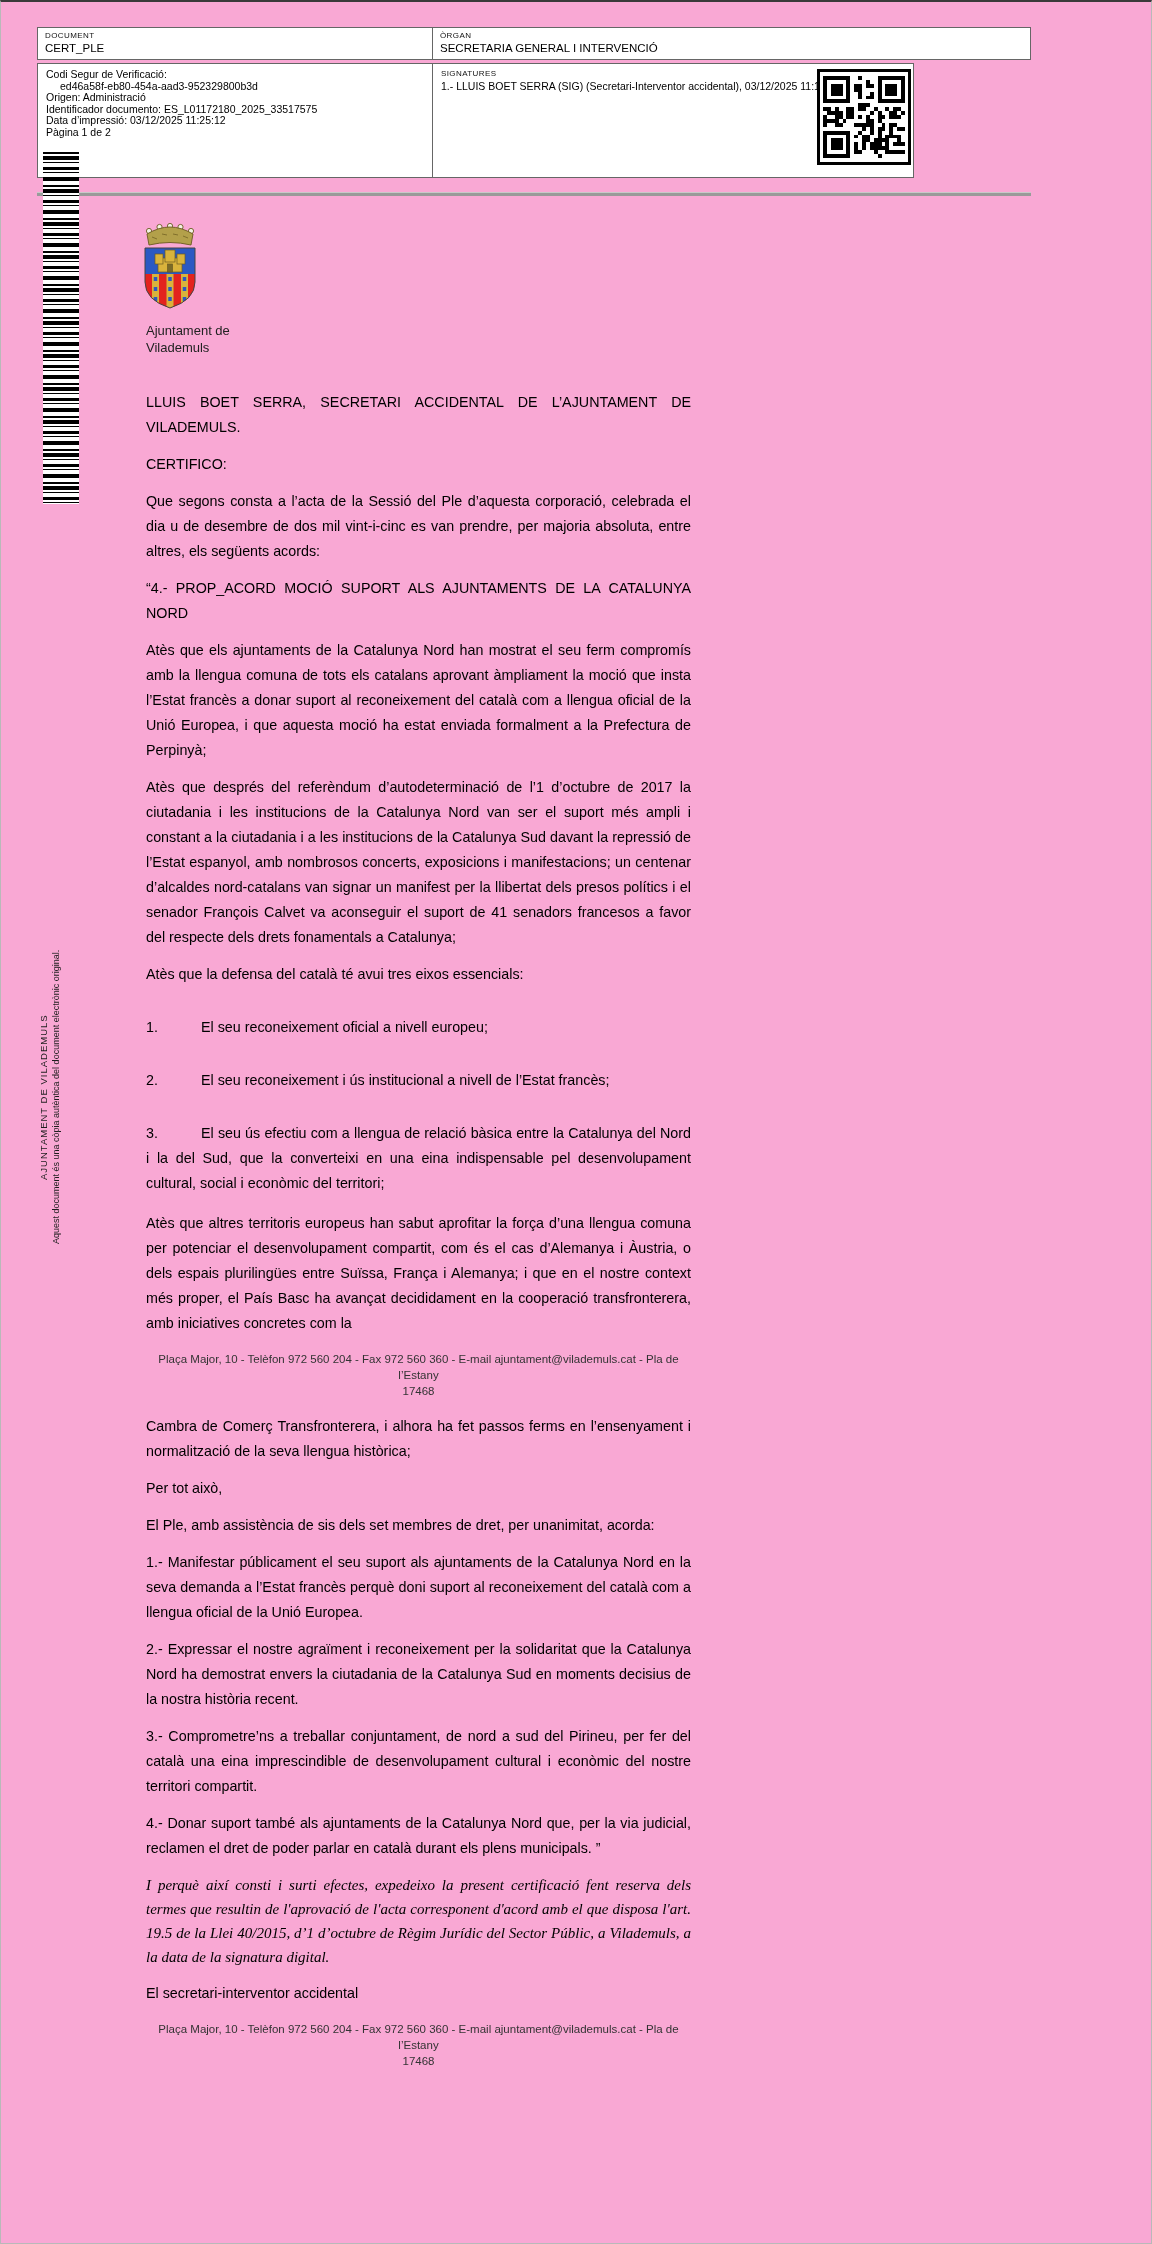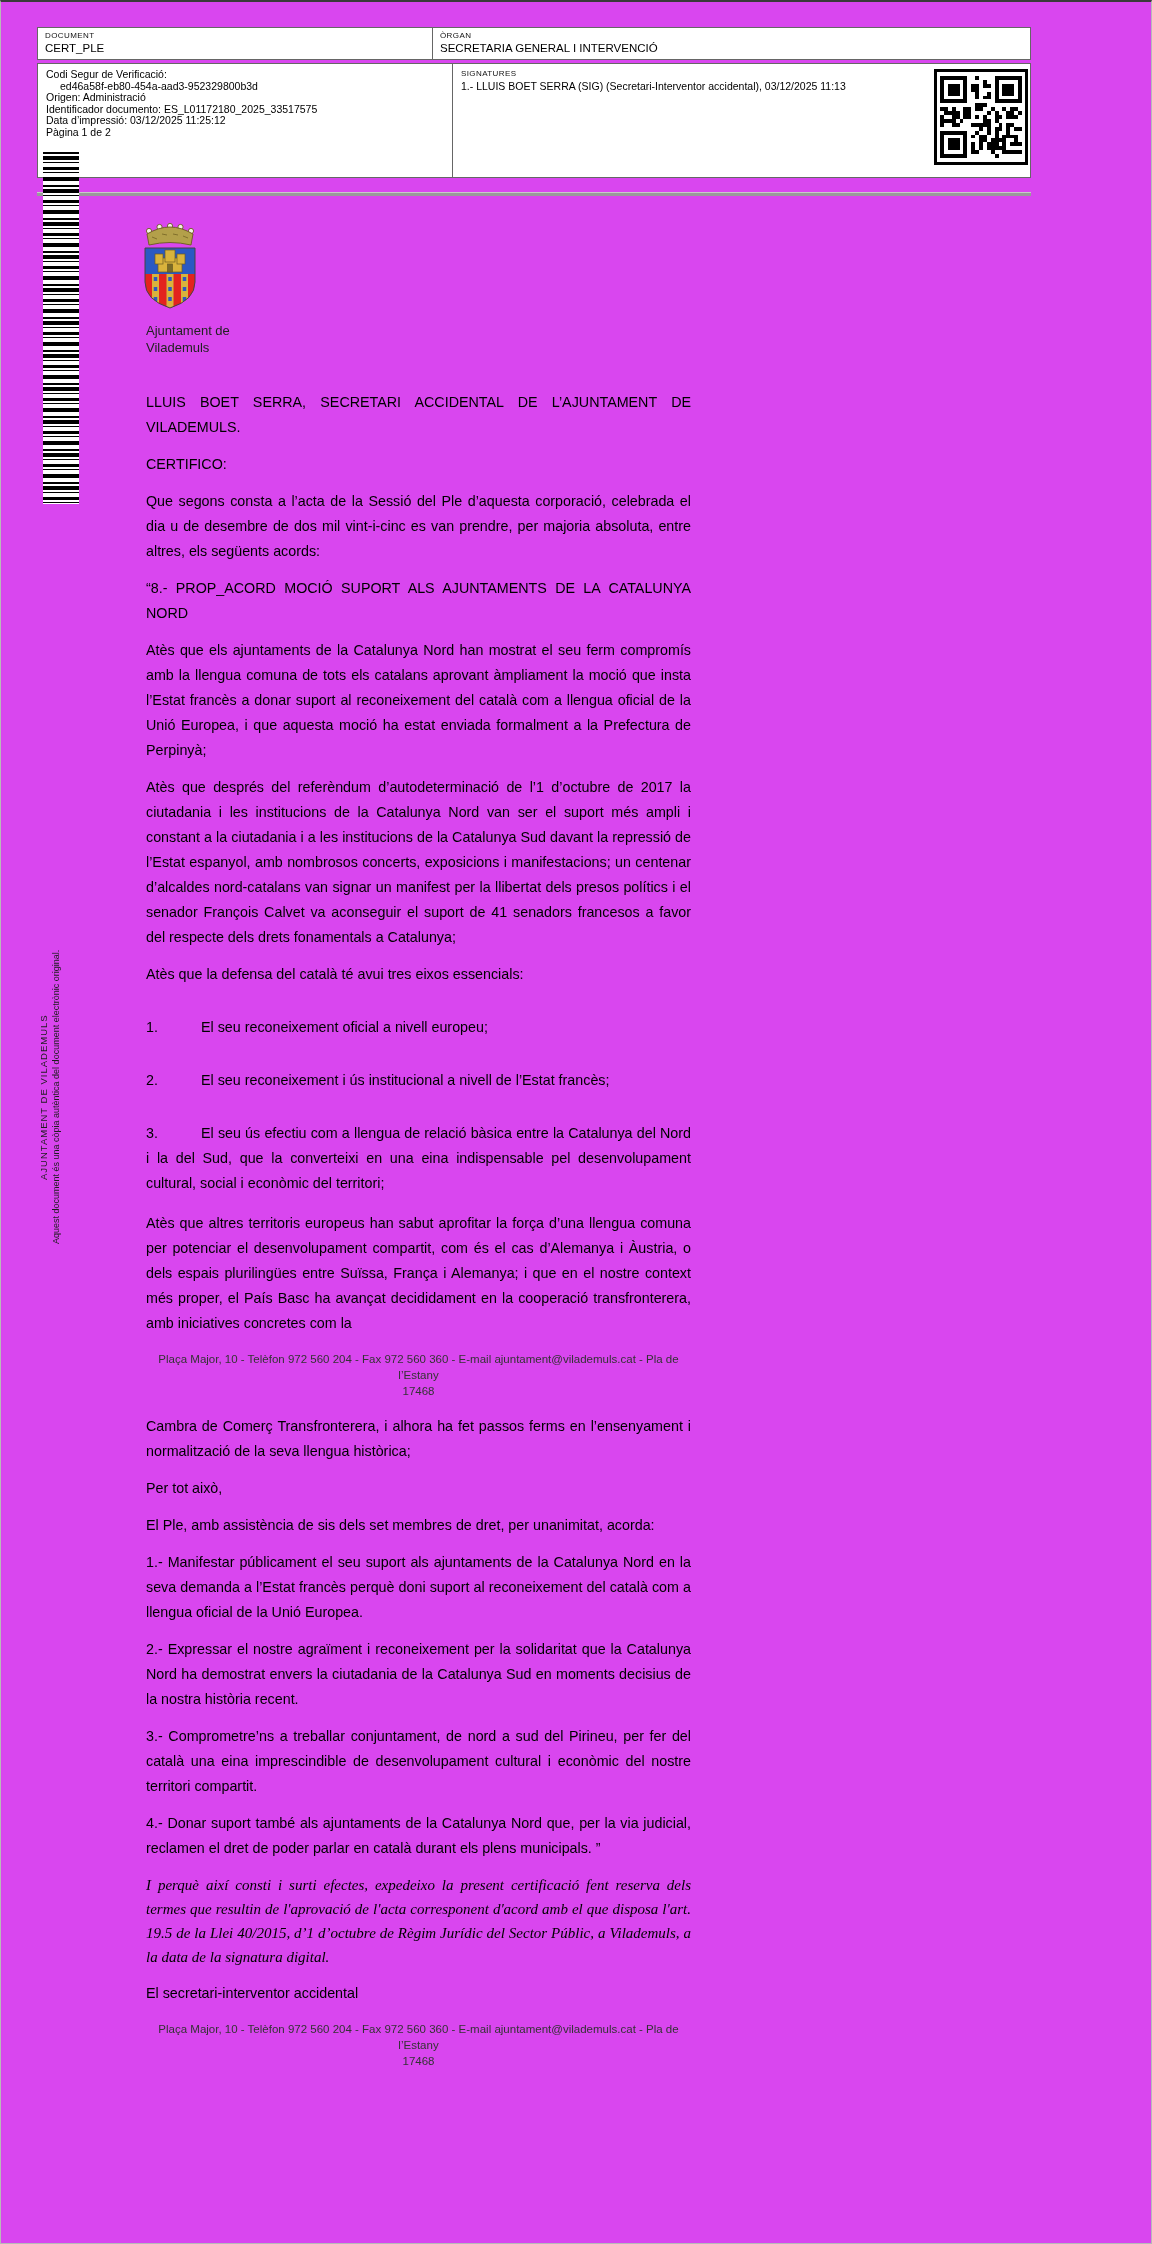--- a/index.html
+++ b/index.html
@@ -1,31 +1,31 @@
 <!DOCTYPE html>
 <html><head>
 <meta charset="utf-8">
 <style>
   html,body{margin:0;padding:0;background:#fff;}
   .page{
-    position:relative;width:1152px;height:2244px;background:#d946ef;
+    position:relative;width:1152px;height:2244px;background:#f9a8d4;
     font-family:"Liberation Sans", sans-serif;color:#000;overflow:hidden;
     box-sizing:border-box;border:1px solid #b9b9b9;border-top:2px solid #3a3a3a;
   }
   
   .hdr-row1{position:absolute;left:36px;top:25px;width:994px;height:33px;
     display:flex;border:1px solid #666;box-sizing:border-box;background:#fff;}
   .hdr-row1 .cell{box-sizing:border-box;padding:3px 7px 0 7px;overflow:hidden;}
   .hdr-row1 .c1{width:394px;}
   .hdr-row1 .c2{width:348px;border-left:1px solid #666;}
   .hdr-row1 .c3{flex:1;border-left:1px solid #666;margin-top:43px;}
   .hlabel{font-size:8px;letter-spacing:.4px;color:#111;line-height:9px;}
   .hvalue{font-size:11.5px;line-height:13px;margin-top:2px;white-space:nowrap;}
-  .hdr-row2{position:absolute;left:36px;top:61px;width:994px;height:115px;
-    display:flex;border:1px solid #666;box-sizing:border-box;background:#fff;gap:20px;}
+  .hdr-row2{position:absolute;left:36px;top:61px;width:877px;height:115px;
+    display:flex;border:1px solid #666;box-sizing:border-box;background:#fff;}
   .hdr-row2 .vcell{width:394px;box-sizing:border-box;padding:5px 8px;
     font-size:10.5px;line-height:11.5px;}
   .hdr-row2 .vcell .indent{padding-left:14px;}
   .hdr-row2 .scell{flex:1;position:relative;box-sizing:border-box;
     padding:5px 8px;border-left:1px solid #666;}
   .scell .hvalue{font-size:10.5px;white-space:nowrap;}
   .qr{position:absolute;right:2px;top:5px;width:94px;height:96px;
     border:3px solid #000;background:#fff;box-sizing:border-box;padding:3px;}
   .hdr-sep{position:absolute;left:36px;top:190px;width:994px;height:3px;
     background:#9a9a9a;border-top:1px solid #c9c9c9;}
@@ -277,21 +277,21 @@
 
   <div class="side-text">
     <div class="l1">AJUNTAMENT DE VILADEMULS</div>
     <div class="l2">Aquest document és una còpia autèntica del document electrònic original.</div>
   </div>
 
   <div class="content">
     <p class="b">LLUIS BOET SERRA, SECRETARI ACCIDENTAL DE L’AJUNTAMENT DE VILADEMULS.</p>
     <p class="b">CERTIFICO:</p>
     <p class="b">Que segons consta a l’acta de la Sessió del Ple d’aquesta corporació, celebrada el dia u de desembre de dos mil vint-i-cinc es van prendre, per majoria absoluta, entre altres, els següents acords:</p>
-    <p class="b">“8.- PROP_ACORD MOCIÓ SUPORT ALS AJUNTAMENTS DE LA CATALUNYA NORD</p>
+    <p class="b">“4.- PROP_ACORD MOCIÓ SUPORT ALS AJUNTAMENTS DE LA CATALUNYA NORD</p>
 
     <p><span class="b">Atès que</span><span> els ajuntaments de la Catalunya Nord han mostrat el seu ferm compromís amb la llengua comuna de tots els catalans aprovant àmpliament la moció que insta l’Estat francès a donar suport al reconeixement del català com a llengua oficial de la Unió Europea, i que aquesta moció ha estat enviada formalment a la Prefectura de Perpinyà;</span></p>
     <p><span class="b">Atès que</span><span> després del referèndum d’autodeterminació de l’1 d’octubre de 2017 la ciutadania i les institucions de la Catalunya Nord van ser el suport més ampli i constant a la ciutadania i a les institucions de la Catalunya Sud davant la repressió de l’Estat espanyol, amb nombrosos concerts, exposicions i manifestacions; un centenar d’alcaldes nord-catalans van signar un manifest per la llibertat dels presos polítics i el senador François Calvet va aconseguir el suport de 41 senadors francesos a favor del respecte dels drets fonamentals a Catalunya;</span></p>
     <p><span class="b">Atès que</span><span> la defensa del català té avui tres eixos essencials:</span></p>
 
     <p class="li"><span class="num">1.</span><span>El seu </span><span class="b">reconeixement oficial a nivell europeu</span><span>;</span></p>
     <p class="li"><span class="num">2.</span><span>El seu </span><span class="b">reconeixement i ús institucional a nivell de l’Estat francès</span><span>;</span></p>
     <p class="li"><span class="num">3.</span><span>El seu </span><span class="b">ús efectiu com a llengua de relació bàsica entre la Catalunya del Nord i la del Sud</span><span>, que la converteixi en una eina indispensable pel desenvolupament cultural, social i econòmic del territori;</span></p>
 
     <p><span class="b">Atès que</span><span> altres territoris europeus han sabut aprofitar la força d’una llengua comuna per potenciar el desenvolupament compartit, com és el cas d’Alemanya i Àustria, o dels espais plurilingües entre Suïssa, França i Alemanya; i que en el nostre context més proper, el País Basc ha avançat decididament en la cooperació transfronterera, amb iniciatives concretes com la</span></p>

